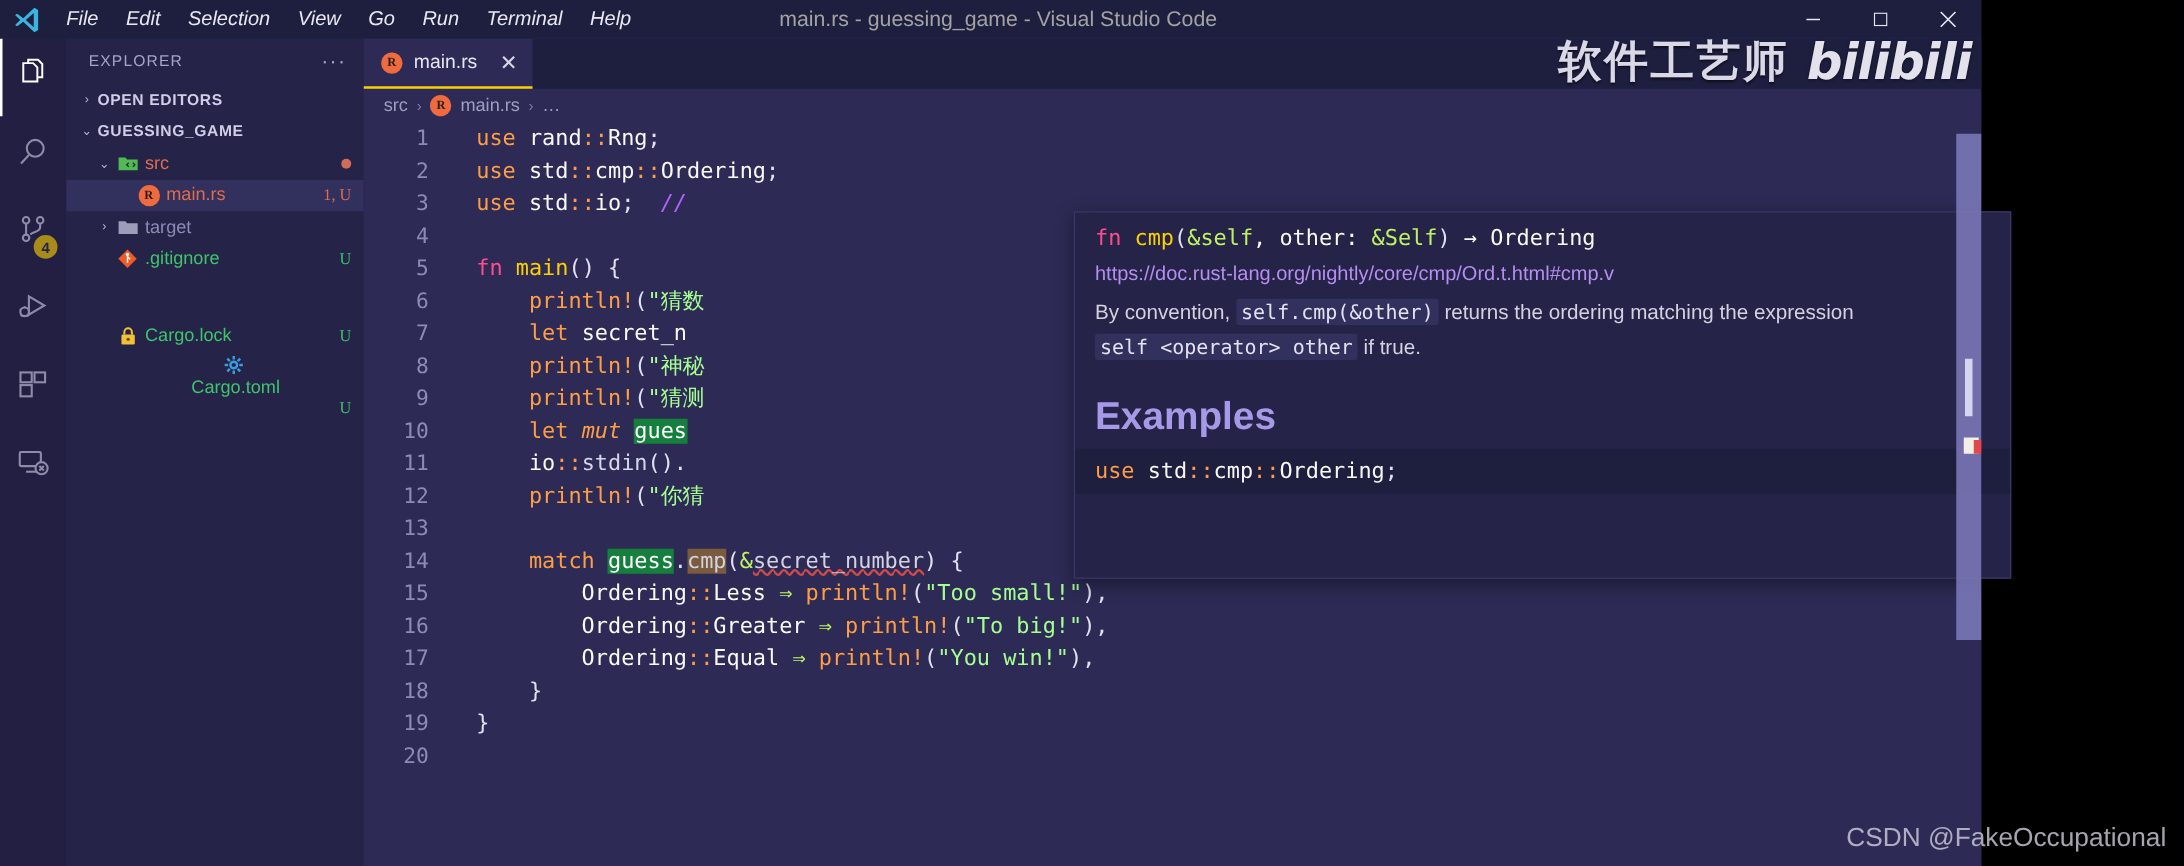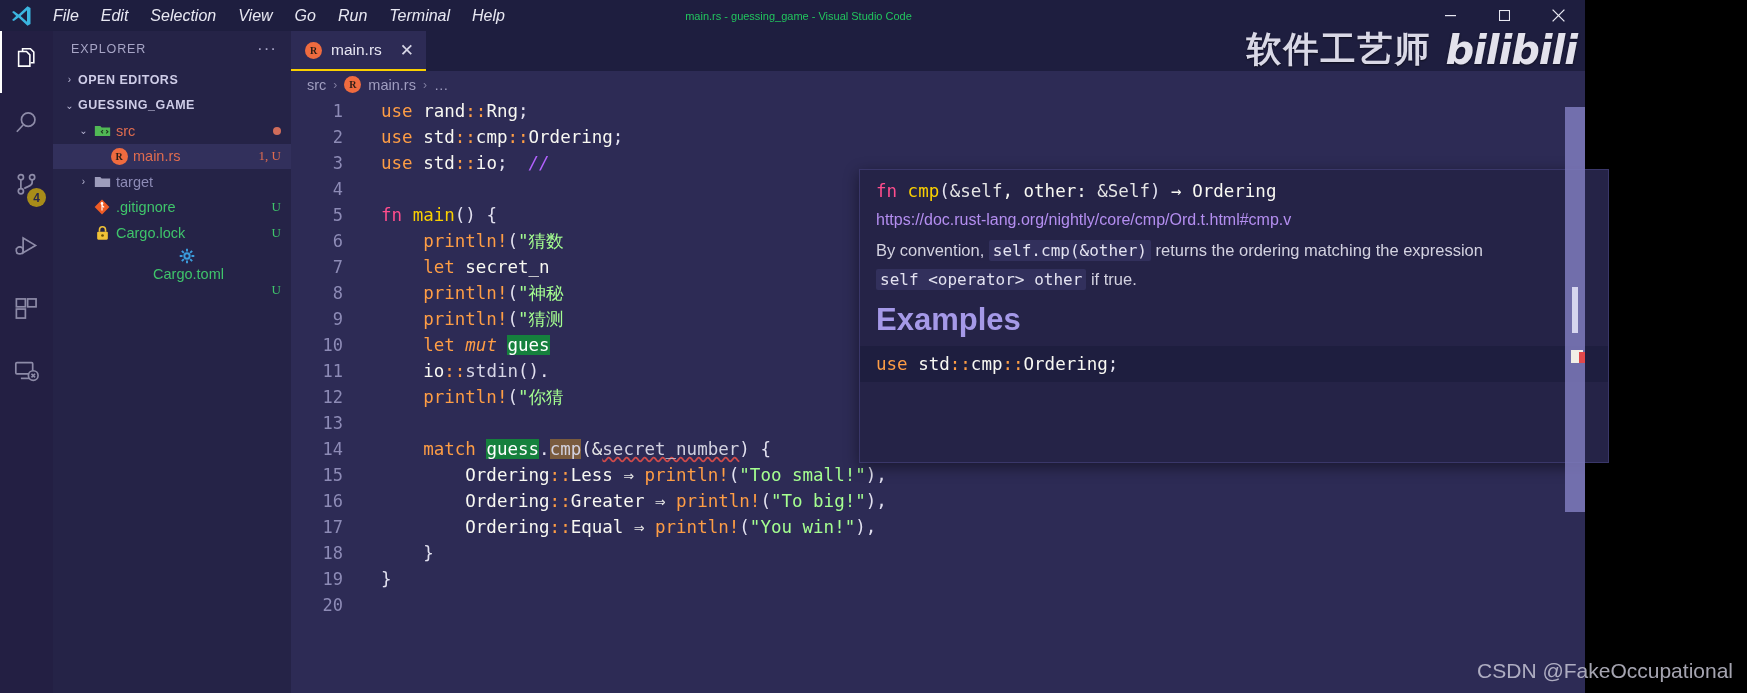--- a/index.html
+++ b/index.html
@@ -28,21 +28,21 @@
   }
   .vscode-logo svg { display:block; }
   .menubar { display:flex; align-items:center; height:31px; }
   .menu-item {
     padding: 0 11px; height: 31px; line-height: 31px;
     font-size: 16px; color: #e8e8f2; white-space: nowrap; font-style: italic;
   }
   .title-center {
     position:absolute; left:12px; right:0; top:0; height:31px;
     display:flex; align-items:center; justify-content:center;
-    font-size: 11px; color: #22c55e; pointer-events:none;
+    font-size: 17px; color: #a3a3a3; pointer-events:none;
   }
   .wincontrols { position:absolute; right:0; top:0; height:31px; display:flex; }
   .wc {
     width: 54px; height: 31px; display:flex; align-items:center; justify-content:center;
     color:#e8e8f2;
   }
 
   
   .activitybar {
     position:absolute; left:0; top:31px; width:53px; height:662px;
@@ -131,21 +131,21 @@
     color:#8d8bb6; font-size:17px;
   }
   .ctext { padding-left:14px; }
 
   
   .kw  { color:#fe9d45; }      
   .kw2 { color:#ff4d8d; }      
   .id  { color:#f8f8f2; }
   .fnname { color:#fad000; }
   .punct { color:#e1e0ef; }
-  .op  { color:#e5e5e5;margin-top:16px; }
+  .op  { color:#bef264;margin-top:16px; }
   .str { color:#a5ff90; }
   .mac { color:#fe9d45; }
   .mut { color:#fe9d45; font-style:italic; }
   .colons { color:#fe9d45; }
   .method { color:#d7d6e6; }
   .sel { background:#15803d; color:#fff; }
   .sel2 { background:#7a5b3e; }
   .squiggly {
     text-decoration: underline wavy #d04a4a;
     text-decoration-skip-ink: none;
@@ -167,21 +167,21 @@
     padding:6px 16px 4px 16px; font-size:16px; color:#b48ef0;
   }
   .hover-p {
     padding:6px 16px; font-size:16.5px; color:#d3d2e0; line-height:1.35;
   }
   .hover-p code, .inlinecode {
     font-family:"DejaVu Sans Mono", monospace; font-size:16px;
     background:#32305c; color:#e3e2f0; padding:1px 4px; border-radius:2px;
   }
   .hover-h2 {
-    padding:6px 16px 2px 16px; font-size:31px; font-weight:bold; color:#a599e8;
+    padding:6px 16px 2px 16px; font-size:31px; font-weight:bold; color:#a599e8;margin-top:13px;
   }
   .hover-code {
     margin:6px 0 0 0; padding:8px 16px;
     background:#1e1e3f;
     font-family:"DejaVu Sans Mono", monospace; font-size:17.5px; white-space:pre;
   }
 
   
   .scroll-track {
     position:absolute; right:0; top:76px; width:20px; height:507px;
@@ -383,21 +383,21 @@
           <svg width="16" height="16" viewBox="0 0 18 18">
             <path d="M9 0.7 17.3 9 9 17.3 0.7 9z" fill="#ef5b25"></path>
             <path d="M9 5.2v7.6 M9 7.1 11.4 9.4" stroke="#fff" stroke-width="1.3" fill="none"></path>
             <circle cx="9" cy="5" r="1.5" fill="#fff"></circle>
           </svg>
         </span>
         <span class="tree-name" style="color:#3fc46b;">.gitignore</span>
         <span class="tree-status" style="color:#3fc46b;">U</span>
       </div>
 
-      <div class="tree-row" style="padding-left:39px;">
+      <div class="tree-row" style="padding-left:39px;margin-top:36px;">
         <span class="tree-ico">
           <svg width="15" height="16" viewBox="0 0 16 18">
             <rect x="2" y="7.5" width="12" height="9" rx="1.3" fill="#f2c236"></rect>
             <path d="M4.6 7.5V5.3a3.4 3.4 0 0 1 6.8 0v2.2" stroke="#f2c236" stroke-width="1.8" fill="none"></path>
             <circle cx="8" cy="11.8" r="1.5" fill="#6a5007"></circle>
           </svg>
         </span>
         <span class="tree-name" style="color:#3fc46b;">Cargo.lock</span>
         <span class="tree-status" style="color:#3fc46b;">U</span>
       </div>

